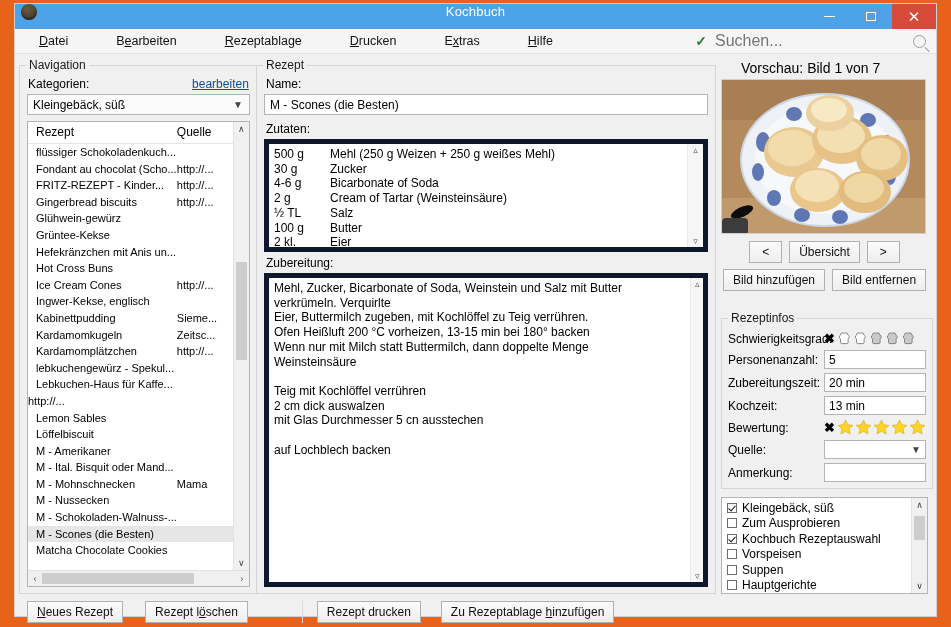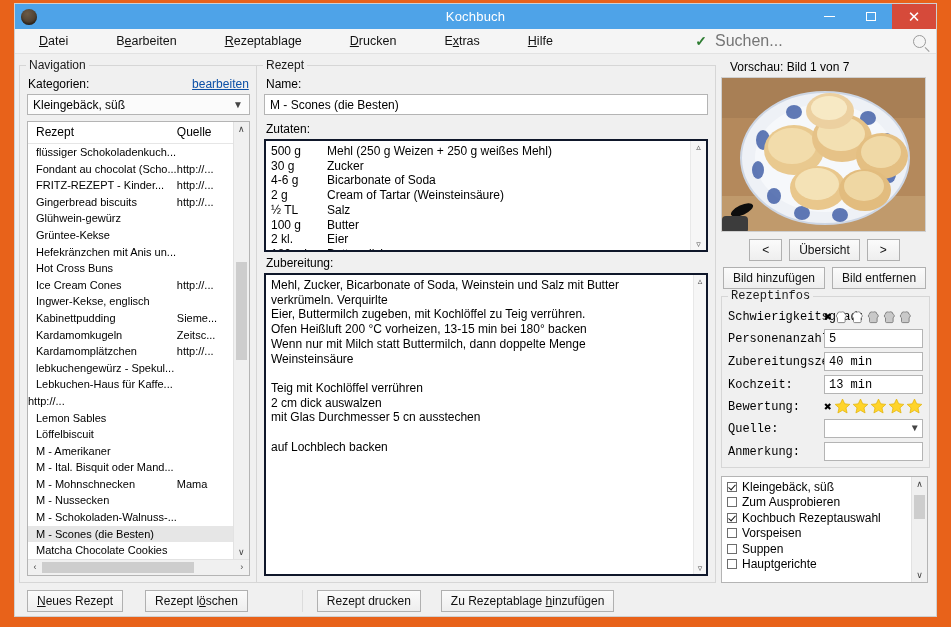--- a/index.html
+++ b/index.html
@@ -9,21 +9,21 @@
     font-family:"Liberation Sans", sans-serif;
     font-size:12px;color:#000;
   }
   
   .window{
     position:absolute;left:14px;top:3px;width:923px;height:614px;
     background:#f0f0f0;border:1px solid #d0d0d0;box-sizing:border-box;
     display:flex;flex-direction:column;
   }
   .titlebar{
-    height:25px;background:#4ea3e8;display:flex;align-items:center;
+    height:25px;background:#4ea3e8;display:flex;align-items:flex-start;
     position:relative;flex:0 0 auto;
   }
   .app-icon{
     width:16px;height:16px;margin-left:6px;border-radius:50%;
     background:radial-gradient(circle at 40% 30%,#6b5a47,#3b2f24);
     box-shadow:inset 0 -2px 2px rgba(0,0,0,.4);
   }
   .title-text{
     position:absolute;left:0;right:0;text-align:center;
     font-size:13px;color:#fff;letter-spacing:.2px;
@@ -113,48 +113,48 @@
 
   
   .col-mid{width:460px;display:flex;flex-direction:column;}
   fieldset.rezept{flex:1 1 auto;display:flex;flex-direction:column;}
   .lbl{font-size:12px;margin:1px 0 3px 3px;}
   .textfield{
     height:21px;background:#fff;border:1px solid #b4b4b4;box-sizing:border-box;
     display:flex;align-items:center;padding:0 5px;font-size:12px;margin:0 1px;
   }
   .textarea{
-    background:#fff;border:2px solid #0f172a;box-sizing:border-box;margin:0 1px;
+    background:#fff;border:5px solid #0f172a;box-sizing:border-box;margin:0 1px;
     display:flex;overflow:hidden;gap:48px;
   }
   .ta-body{flex:1 1 auto;padding:3px 5px;font-size:12px;line-height:14.7px;overflow:hidden;}
   .zut-line{display:flex;}
   .zut-amt{width:56px;flex:0 0 56px;}
   .pre{white-space:pre-wrap;}
   .ta-scroll{
     width:15px;background:#f6f6f6;border-left:1px solid #e8e8e8;
     display:flex;flex-direction:column;justify-content:space-between;align-items:center;
     font-size:9px;color:#555;padding:1px 0;
   }
 
   
   .col-right{width:207px;display:flex;flex-direction:column;}
-  .prev-label{font-size:12px;margin:2px 0 3px 9px;}
+  .prev-label{font-size:14px;margin:2px 0 3px 20px;}
   .photo{
     width:205px;height:155px;border:1px solid #cfcfcf;box-sizing:border-box;overflow:hidden;
     position:relative;background:#b08a5e;
   }
   .btnrow{display:flex;justify-content:center;gap:7px;margin-top:7px;}
   .btn{
     background:linear-gradient(#fbfbfb,#eeeeee);border:1px solid #b0b0b0;
     font-size:12px;padding:3px 9px;box-sizing:border-box;white-space:nowrap;
     font-family:"Liberation Sans",sans-serif;color:#111;
   }
   .btn.nav{padding:3px 12px;}
-  fieldset.infos{margin-top:0;padding:2px 6px 6px 6px;font-family:Liberation Mono, monospace;}
+  fieldset.infos{margin-top:20px;padding:2px 6px 6px 6px;}
   .inf-row{display:flex;align-items:center;margin-top:4px;}
   .inf-lbl{font-size:12px;width:96px;flex:0 0 96px;}
   .inf-field{
     flex:1 1 auto;height:19px;background:#fff;border:1px solid #b4b4b4;box-sizing:border-box;
     display:flex;align-items:center;padding:0 4px;font-size:12px;
   }
   .inf-field.combo2{padding-right:0;}
   .xmark{font-size:13px;font-weight:bold;margin-right:2px;}
   .hats{display:flex;gap:1px;align-items:center;}
   .stars{display:flex;gap:1px;align-items:center;}
@@ -504,21 +504,21 @@
             </span>
         </div>
 
         <div class="inf-row">
           <span class="inf-lbl">Personenanzahl:</span>
           <span class="inf-field">5</span>
         </div>
 
         <div class="inf-row">
           <span class="inf-lbl">Zubereitungszeit:</span>
-          <span class="inf-field">40 min</span>
+          <span class="inf-field">20 min</span>
         </div>
 
         <div class="inf-row">
           <span class="inf-lbl">Kochzeit:</span>
           <span class="inf-field">13 min</span>
         </div>
 
         <div class="inf-row">
           <span class="inf-lbl">Bewertung:</span>
           <span class="xmark">✖</span>

